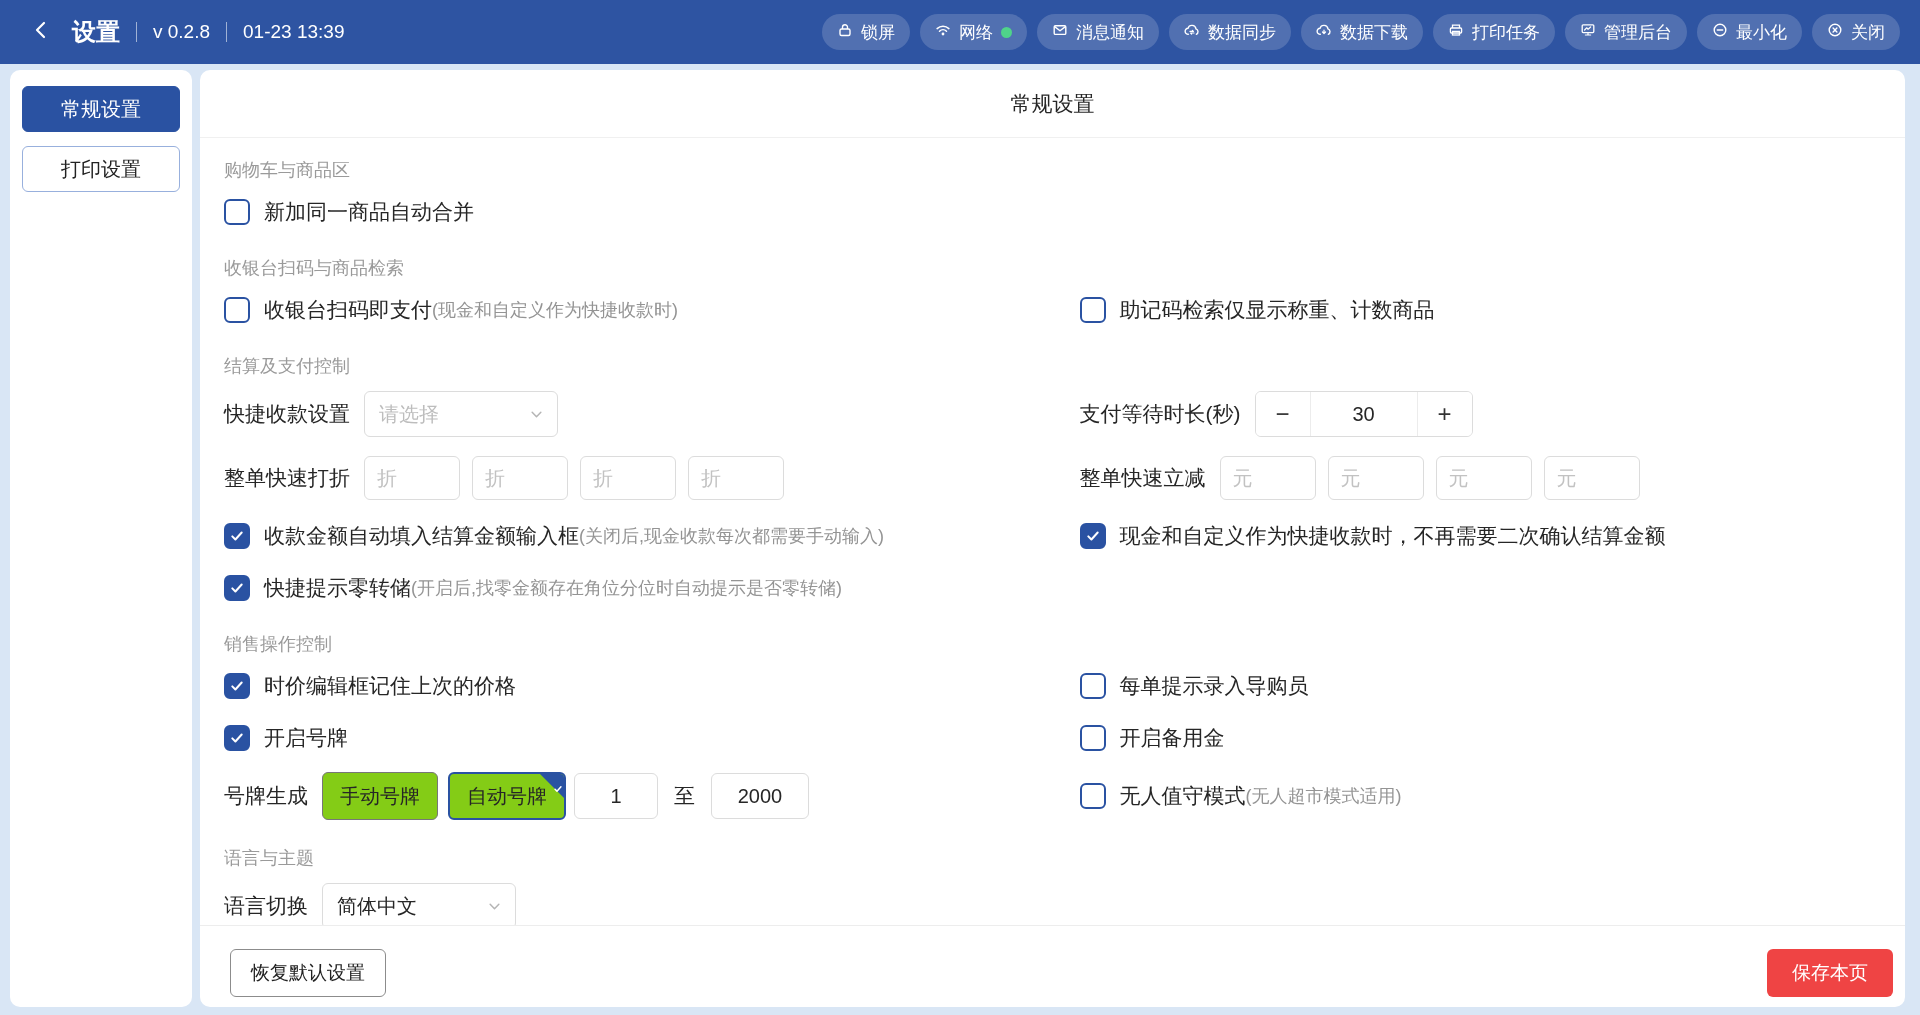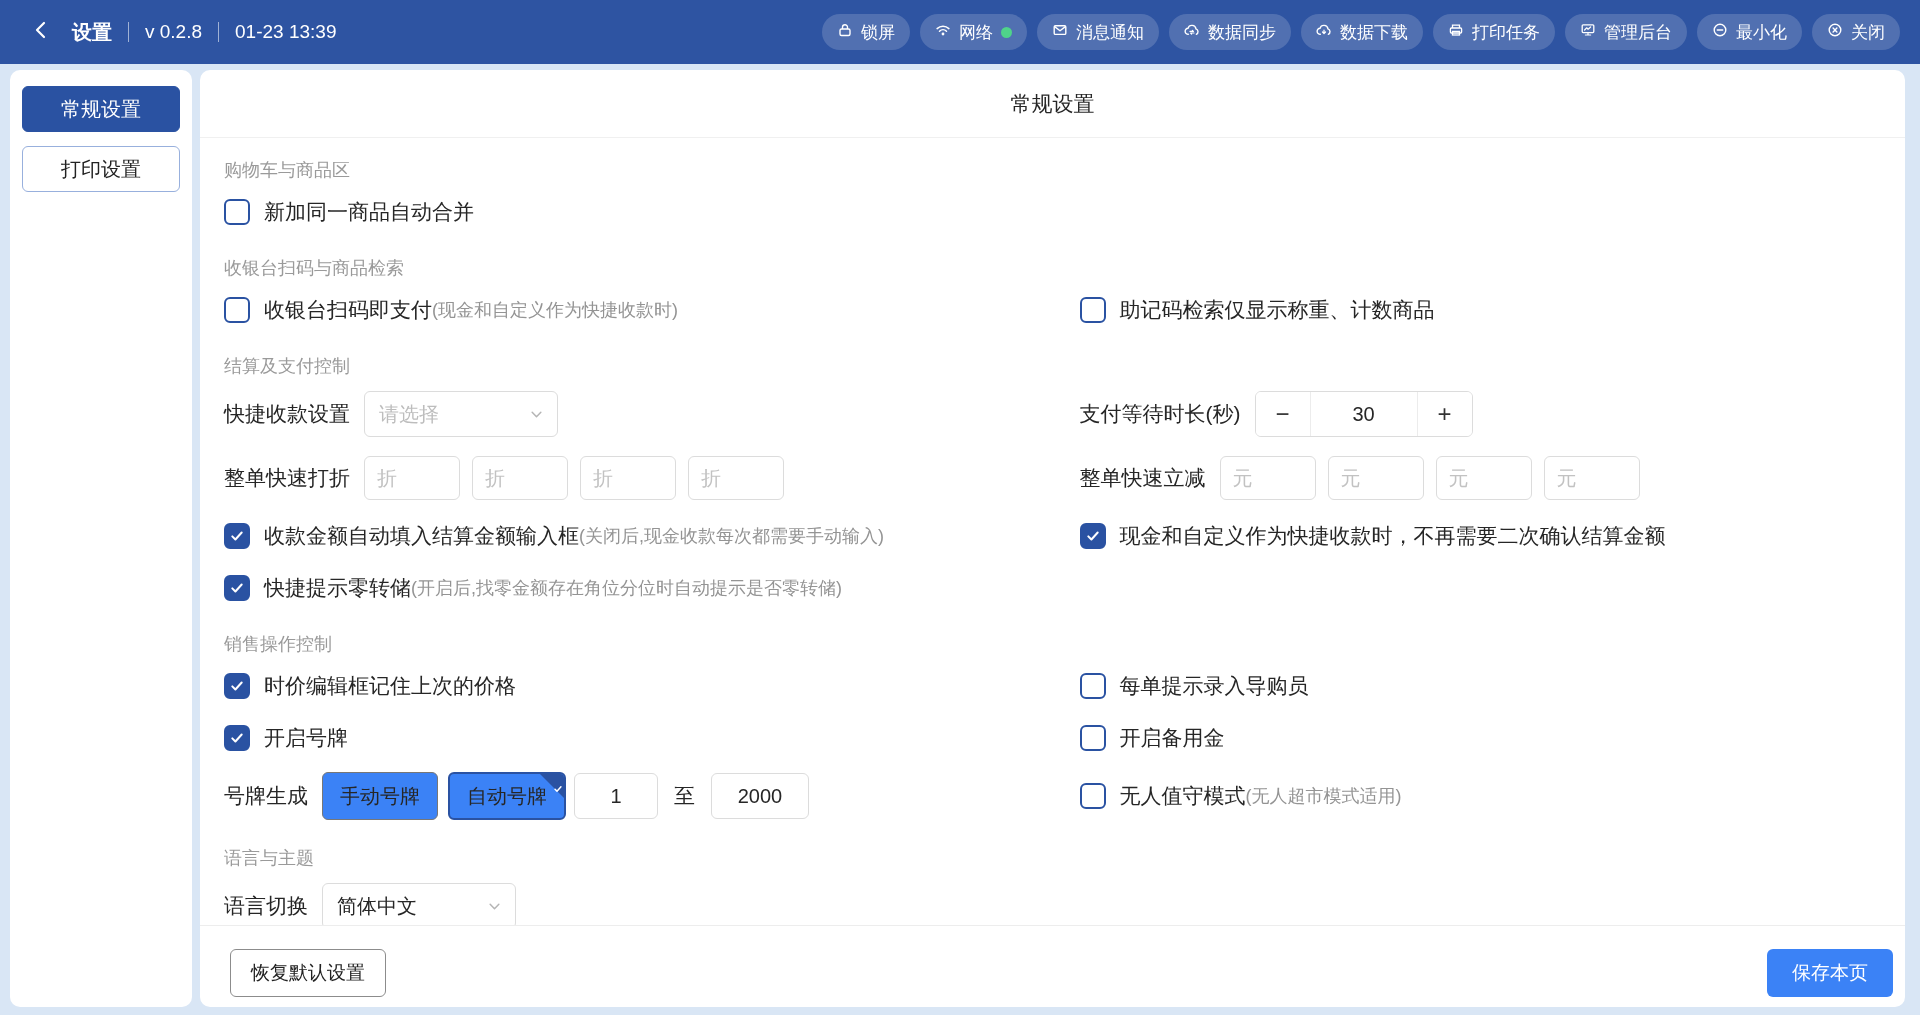--- a/index.html
+++ b/index.html
@@ -2,21 +2,21 @@
 <html><head>
 <meta charset="utf-8">
 <style>
   * { margin:0; padding:0; box-sizing:border-box; }
   html,body { width:1920px; height:1015px; overflow:hidden; }
   body { background:#d9e6f5; font-family:"Liberation Sans","DejaVu Sans",sans-serif; color:#262626; }
 
   
   .topbar { height:64px; background:#2e54a2; display:flex; align-items:center; padding:0 20px 0 24px; color:#fff; }
   .back { width:34px; height:34px; display:flex; align-items:center; justify-content:center; cursor:pointer; }
-  .tb-title { font-size:20px; font-weight:700; margin-left:14px; }
+  .tb-title { font-size:24px; font-weight:700; margin-left:14px; }
   .tb-div { width:1px; height:20px; background:rgba(255,255,255,.55); margin:0 16px; }
   .tb-text { font-size:19px; }
   .tb-right { margin-left:auto; display:flex; align-items:center; gap:10px; }
   .pill { height:36px; border-radius:18px; background:rgba(255,255,255,.17); display:flex; align-items:center; gap:8px; padding:0 15px; font-size:17px; cursor:pointer; white-space:nowrap; }
   .pill svg { flex:none; }
   .dot { width:11px; height:11px; border-radius:50%; background:#4fd38a; }
 
   
   .layout { display:flex; gap:8px; padding:6px 15px 8px 10px; height:951px; }
   .sidebar { width:182px; background:#fff; border-radius:10px; padding:16px 12px; flex:none; }
@@ -45,32 +45,32 @@
   .select .ph { color:#bdbdbd; }
   .select .val { color:#262626; }
 
   .stepper { display:flex; align-items:stretch; border:1px solid #dcdcdc; border-radius:6px; height:46px; overflow:hidden; background:#fff; }
   .step-btn { width:54px; display:flex; align-items:center; justify-content:center; font-size:24px; color:#333; cursor:pointer; background:#fff; border:none; }
   .step-val { width:108px; border:none; border-left:1px solid #ececec; border-right:1px solid #ececec; text-align:center; font-size:20px; color:#262626; outline:none; }
 
   .mini-input { width:96px; height:44px; border:1px solid #dcdcdc; border-radius:6px; padding:0 12px; font-size:20px; color:#262626; outline:none; margin-right:12px; }
   .mini-input::placeholder { color:#c2c2c2; }
 
-  .toggle-btn { height:48px; padding:0 17px; border-radius:6px; font-size:20px; display:flex; align-items:center; background:#3b82f6; cursor:pointer; white-space:nowrap; }
+  .toggle-btn { height:48px; padding:0 17px; border-radius:6px; font-size:20px; display:flex; align-items:center; background:#84cc16; cursor:pointer; white-space:nowrap; }
   .toggle-btn.manual { border:1px solid #777; margin-right:10px; }
   .toggle-btn.auto { border:2px solid #2a52a2; position:relative; overflow:hidden; margin-right:8px; }
   .corner { position:absolute; top:0; right:0; width:0; height:0; border-top:24px solid #2a52a2; border-left:24px solid transparent; }
   .corner-check { position:absolute; top:2px; right:1px; }
   .num-input { width:84px; height:46px; border:1px solid #dcdcdc; border-radius:6px; text-align:center; font-size:20px; color:#262626; outline:none; }
   .range-sep { font-size:21px; margin:0 16px; }
   .num-input.to { width:98px; }
 
   .footer { height:82px; flex:none; border-top:1px solid #ededed; display:flex; align-items:center; justify-content:space-between; padding:12px 12px 0 30px; margin-top:auto; }
   .reset-btn { height:48px; padding:0 20px; border:1px solid #8c8c8c; border-radius:6px; font-size:19px; background:#fff; color:#222; cursor:pointer; }
-  .save-btn { height:48px; padding:0 25px; border:none; border-radius:6px; font-size:19px; background:#3b82f6; color:#fff; cursor:pointer; }
+  .save-btn { height:48px; padding:0 25px; border:none; border-radius:6px; font-size:19px; background:#ef4444; color:#fff; cursor:pointer; }
 </style>
 </head>
 <body>
 
 <div class="topbar">
   <div class="back">
     <span>
       <svg width="20" height="20" viewBox="0 0 20 20">
           <path d="M13 3 L6 10 l7 7" fill="none" stroke="#fff" stroke-width="2.2" stroke-linecap="round" stroke-linejoin="round"></path>
         </svg>

